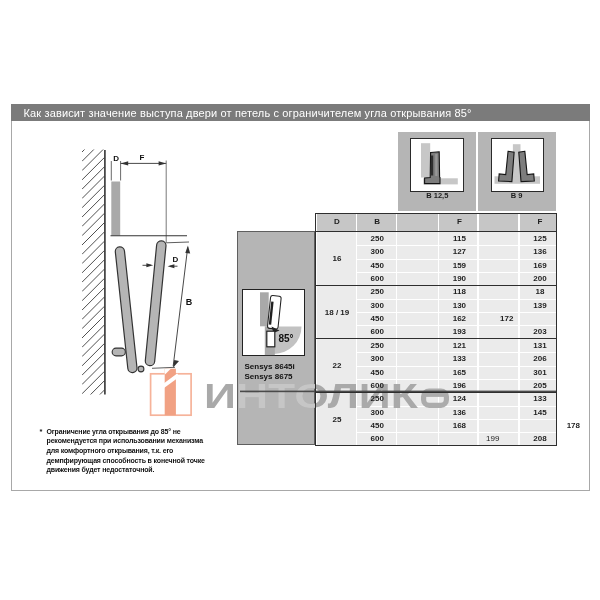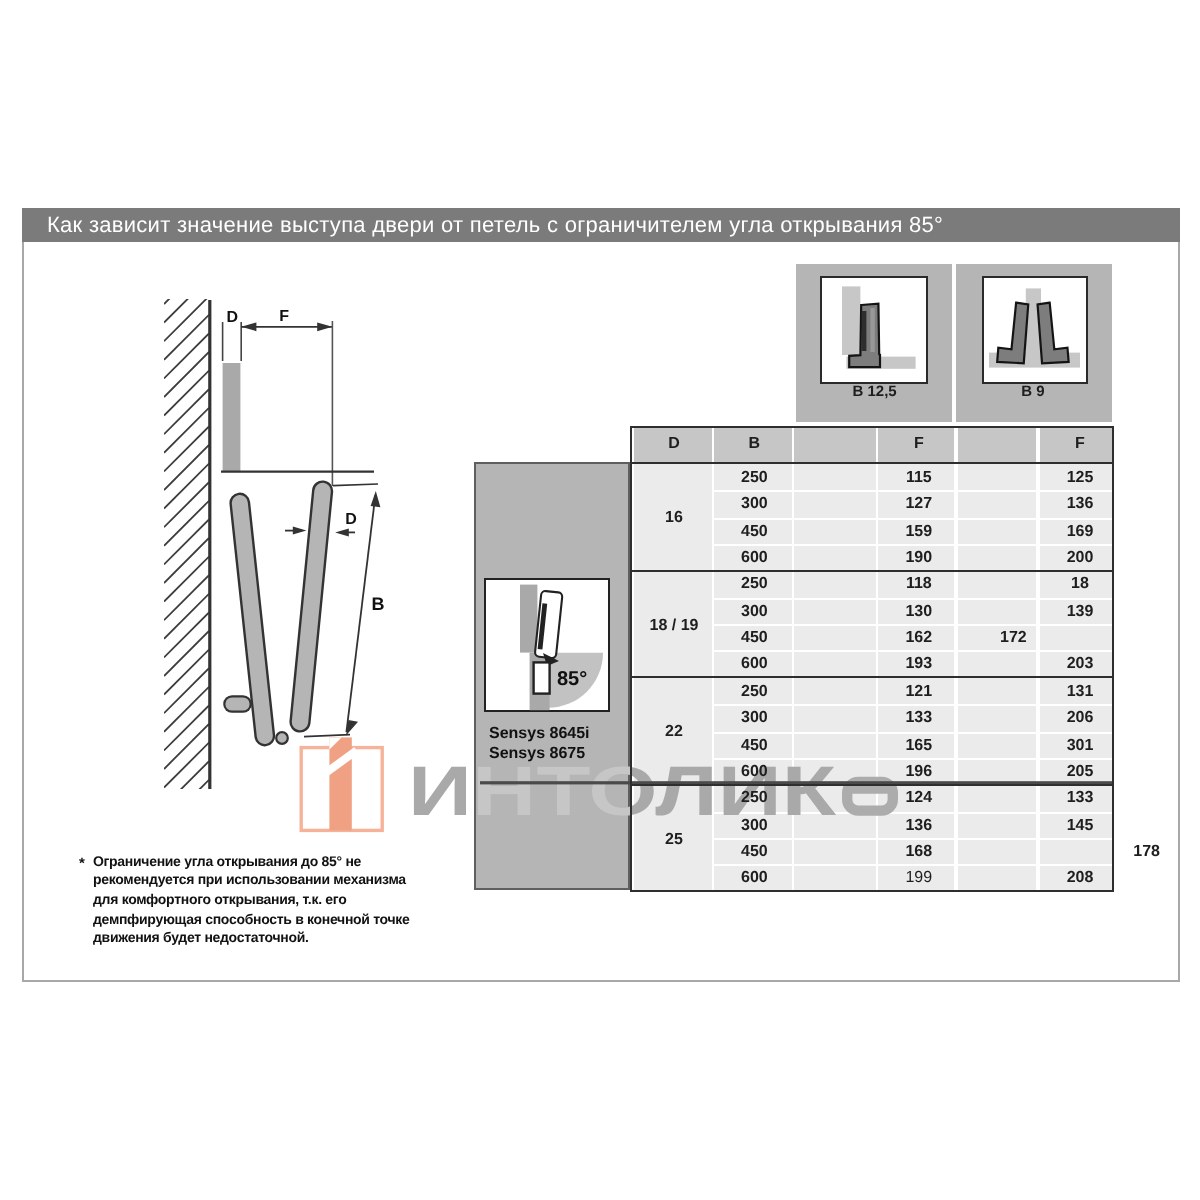--- a/index.html
+++ b/index.html
@@ -117,21 +117,21 @@
 <div style="position:absolute;left:337.2px;top:393.2px;width:80px;height:12px;text-align:center;font-size:8px;font-weight:700;color:#1e1e1e;line-height:12px;letter-spacing:0">250</div>
 <div style="position:absolute;left:419.4px;top:393.2px;width:80px;height:12px;text-align:center;font-size:8px;font-weight:700;color:#1e1e1e;line-height:12px;letter-spacing:0">124</div>
 <div style="position:absolute;left:500.0px;top:393.2px;width:80px;height:12px;text-align:center;font-size:8px;font-weight:700;color:#1e1e1e;line-height:12px;letter-spacing:0">133</div>
 <div style="position:absolute;left:337.2px;top:406.6px;width:80px;height:12px;text-align:center;font-size:8px;font-weight:700;color:#1e1e1e;line-height:12px;letter-spacing:0">300</div>
 <div style="position:absolute;left:419.4px;top:406.6px;width:80px;height:12px;text-align:center;font-size:8px;font-weight:700;color:#1e1e1e;line-height:12px;letter-spacing:0">136</div>
 <div style="position:absolute;left:500.0px;top:406.6px;width:80px;height:12px;text-align:center;font-size:8px;font-weight:700;color:#1e1e1e;line-height:12px;letter-spacing:0">145</div>
 <div style="position:absolute;left:337.2px;top:420.0px;width:80px;height:12px;text-align:center;font-size:8px;font-weight:700;color:#1e1e1e;line-height:12px;letter-spacing:0">450</div>
 <div style="position:absolute;left:419.4px;top:420.0px;width:80px;height:12px;text-align:center;font-size:8px;font-weight:700;color:#1e1e1e;line-height:12px;letter-spacing:0">168</div>
 <div style="position:absolute;left:500.0px;top:420.0px;width:80px;height:12px;text-align:right;font-size:8px;font-weight:700;color:#1e1e1e;line-height:12px;letter-spacing:0">178</div>
 <div style="position:absolute;left:337.2px;top:433.4px;width:80px;height:12px;text-align:center;font-size:8px;font-weight:700;color:#1e1e1e;line-height:12px;letter-spacing:0">600</div>
-<div style="position:absolute;left:419.4px;top:433.4px;width:80px;height:12px;text-align:center;font-size:8px;font-weight:400;color:#1e1e1e;line-height:12px;letter-spacing:0">199</div>
+<div style="position:absolute;left:419.4px;top:433.4px;width:80px;height:12px;text-align:right;font-size:8px;font-weight:400;color:#1e1e1e;line-height:12px;letter-spacing:0">199</div>
 <div style="position:absolute;left:500.0px;top:433.4px;width:80px;height:12px;text-align:center;font-size:8px;font-weight:700;color:#1e1e1e;line-height:12px;letter-spacing:0">208</div>
 <div class="abs" style="left:244.5px;top:361.5px;font-size:8px;font-weight:700;color:#111;line-height:10.5px">Sensys 8645i<br>Sensys 8675</div>
 <div class="abs" style="left:39.5px;top:427px;font-size:7.5px;font-weight:700;color:#111;line-height:9.7px">*</div>
 <div class="abs" style="left:46.5px;top:426.5px;width:190px;font-size:7px;font-weight:700;color:#111;line-height:9.7px;letter-spacing:-0.15px">Ограничение угла открывания до 85° не<br>рекомендуется при использовании механизма<br>для комфортного открывания, т.к. его<br>демпфирующая способность в конечной точке<br>движения будет недостаточной.</div>
 <svg class="abs" style="left:0;top:0" width="600" height="600" viewBox="0 0 600 600">
 <defs>
           <clipPath id="hc">
             <rect x="82" y="149.5" width="22.5" height="245"></rect>
           </clipPath>
         </defs>

